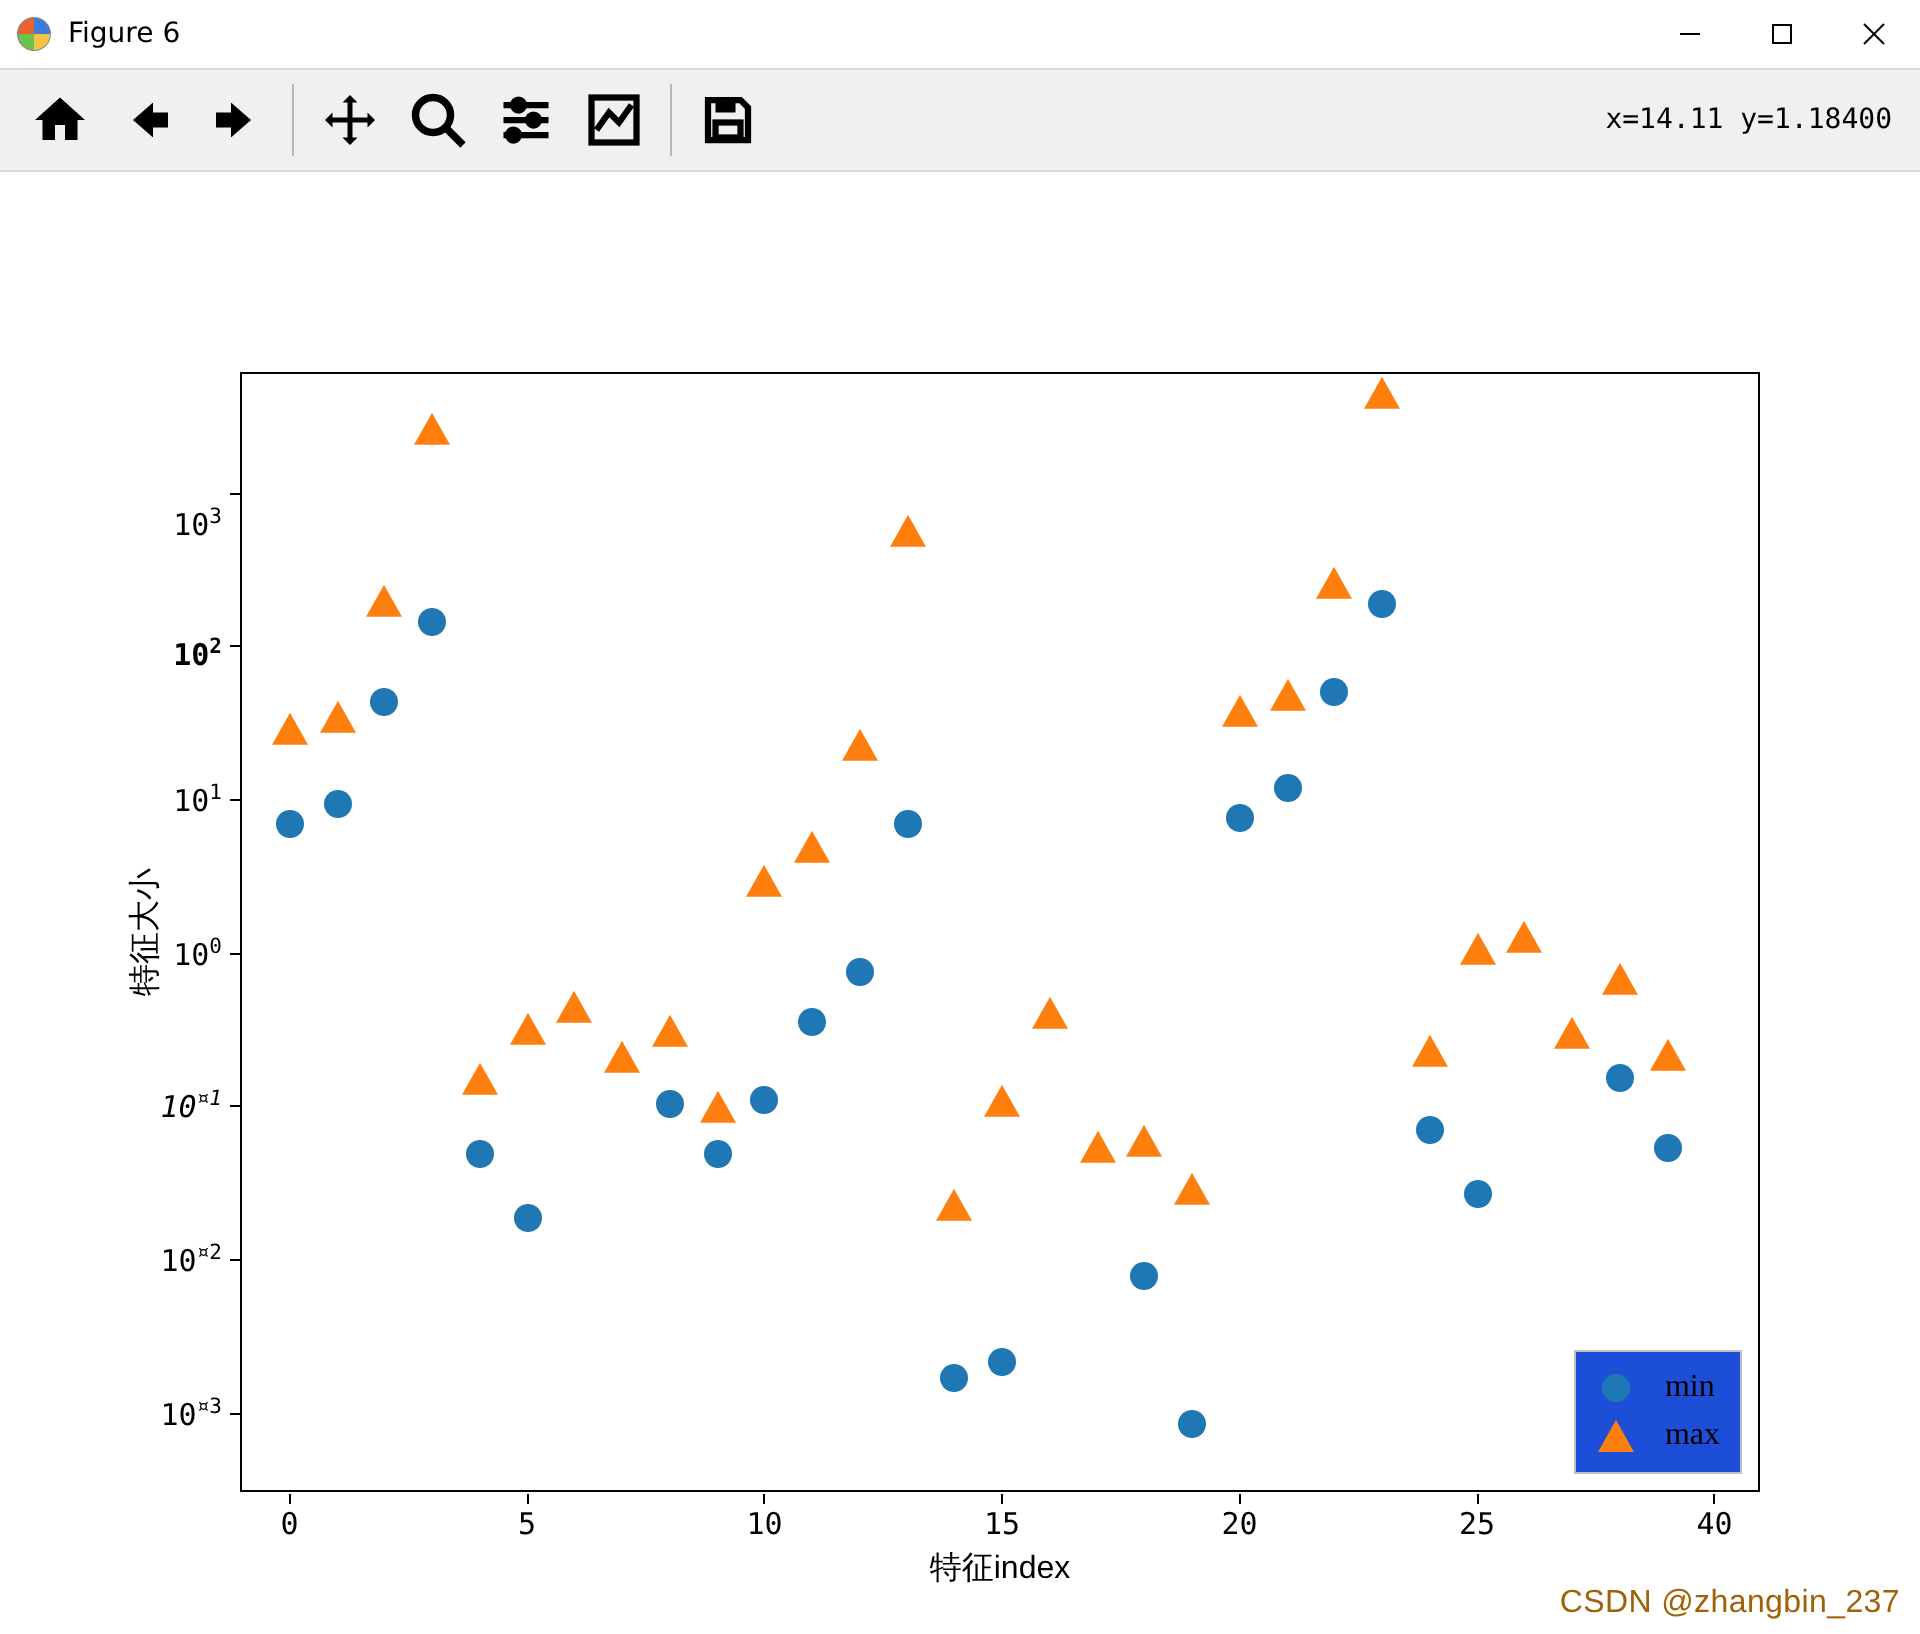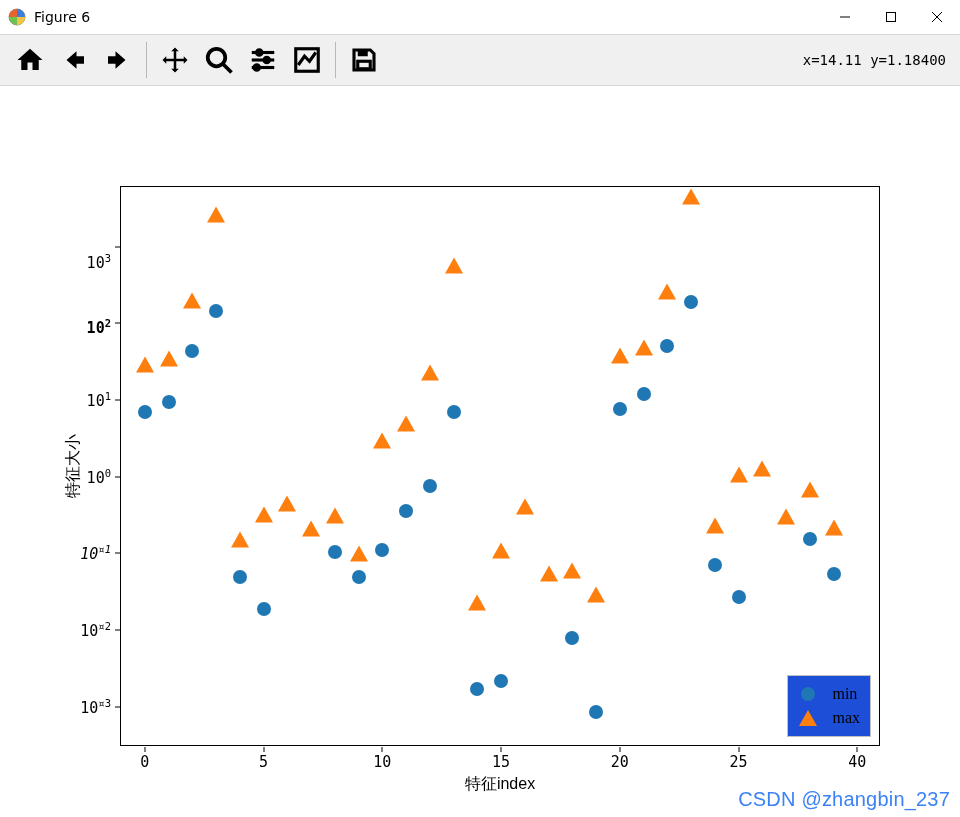--- a/index.html
+++ b/index.html
@@ -145,22 +145,22 @@
   .legend .sw .triangle {
     width: 0; height: 0;
     border-left: 9px solid transparent;
     border-right: 9px solid transparent;
     border-bottom: 16px solid #ff7f0e;
   }
   
   .watermark {
     position: absolute;
     right: 10px; bottom: 6px;
-    color: #3b82f6;
-    font-size: 20px;
+    color: #a16207;
+    font-size: 16px;
     font-family: Arial, sans-serif;
     letter-spacing: 0.2px;
   }
   .ticksvg { position:absolute; overflow:visible; }
   sup { font-size: 0.7em; vertical-align: super; }
 </style>
 </head>
 <body>
 
 <div class="titlebar">

